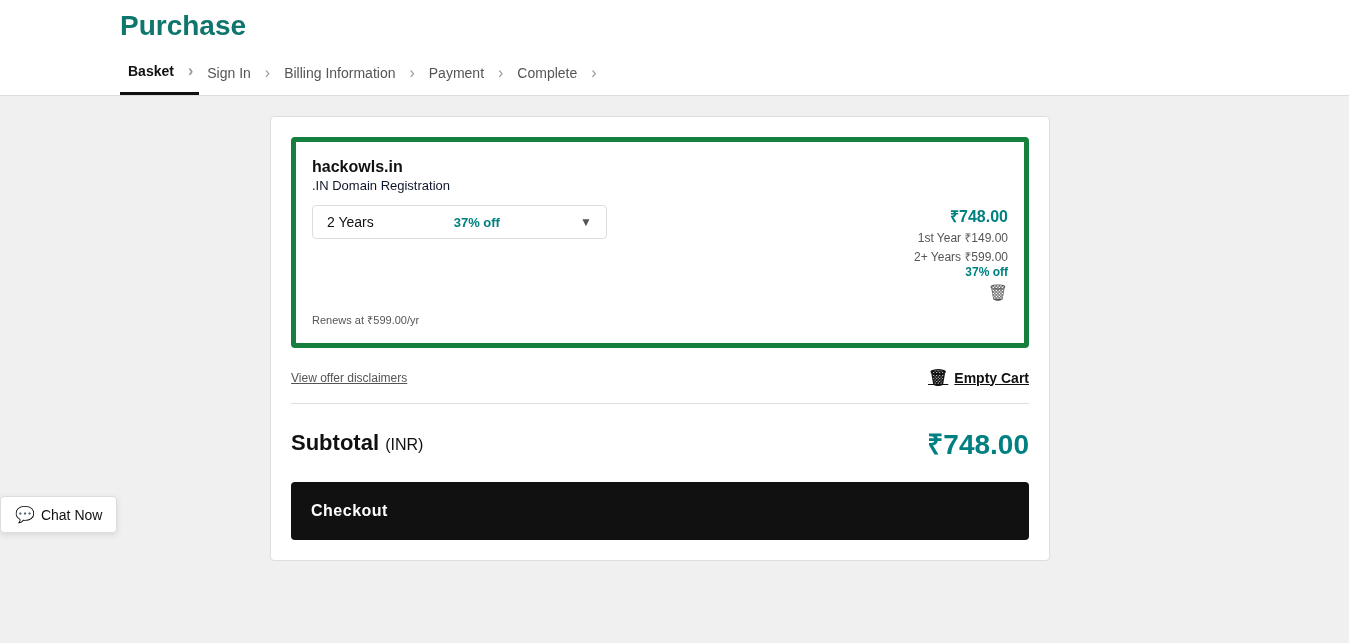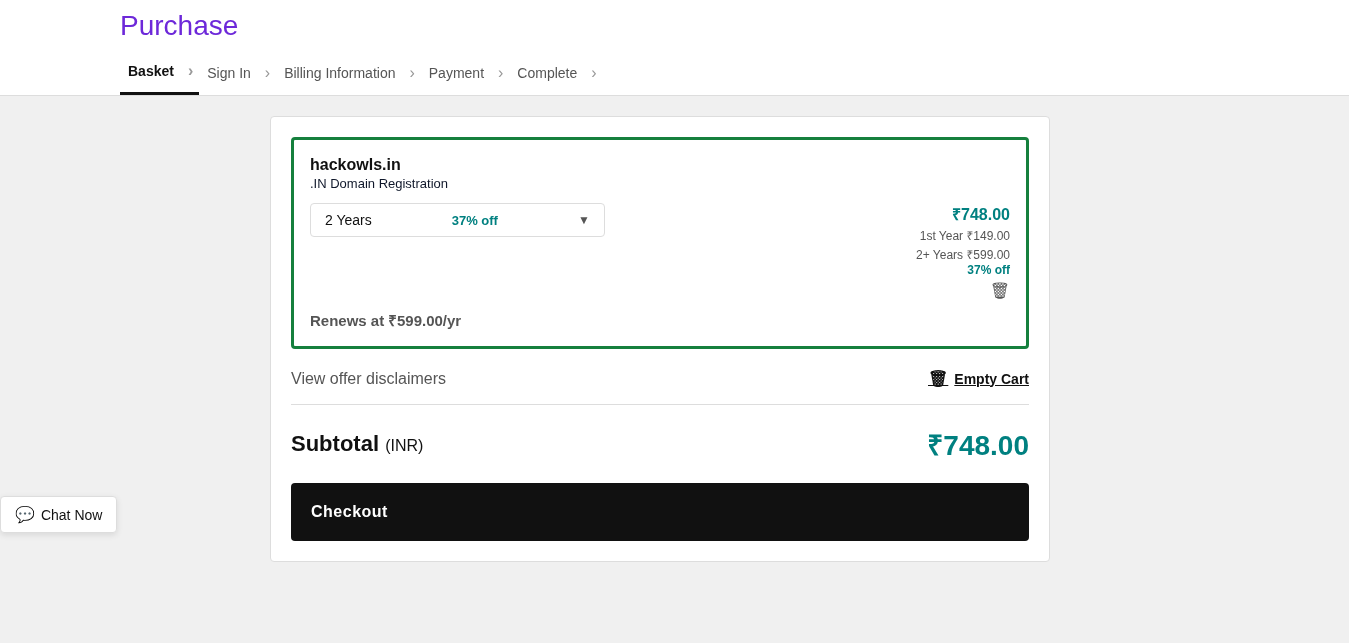--- a/index.html
+++ b/index.html
@@ -11,22 +11,22 @@
     }
 
     .top-header {
       background: #fff;
       padding: 10px 30px 0 120px;
       border-bottom: 1px solid #ddd;
     }
 
     .page-title {
       font-size: 28px;
-      font-weight: normal;
-      color: #6d28d9;
+      font-weight: bold;
+      color: #0f766e;
       padding-bottom: 8px;
     }
 
     .breadcrumb {
       display: flex;
       align-items: center;
       gap: 0;
       padding: 12px 0 0 0;
     }
 
@@ -61,21 +61,21 @@
 
     .cart-container {
       background: #fff;
       border: 1px solid #ddd;
       border-radius: 4px;
       padding: 20px;
       max-width: 780px;
     }
 
     .cart-item {
-      border: 3px solid #15803d;
+      border: 5px solid #15803d;
       border-radius: 4px;
       padding: 16px;
       margin-bottom: 0;
     }
 
     .domain-name {
       font-size: 16px;
       font-weight: bold;
       color: #111;
     }
@@ -141,37 +141,37 @@
     }
 
     .delete-icon {
       color: #555;
       font-size: 16px;
       cursor: pointer;
       margin-top: 4px;
     }
 
     .renews-text {
-      font-size: 15px;
+      font-size: 11px;
       color: #555;
       margin-top: 10px;
-      font-weight: bold;
     }
 
     .cart-footer {
       display: flex;
       justify-content: space-between;
       align-items: center;
       margin-top: 12px;
       padding-top: 8px;
     }
 
     .view-disclaimers {
-      font-size: 16px;
-      color: #555;
+      font-size: 12px;
+      color: #555;
+      text-decoration: underline;
       cursor: pointer;
     }
 
     .empty-cart {
       display: flex;
       align-items: center;
       gap: 6px;
       font-size: 14px;
       font-weight: bold;
       color: #111;

